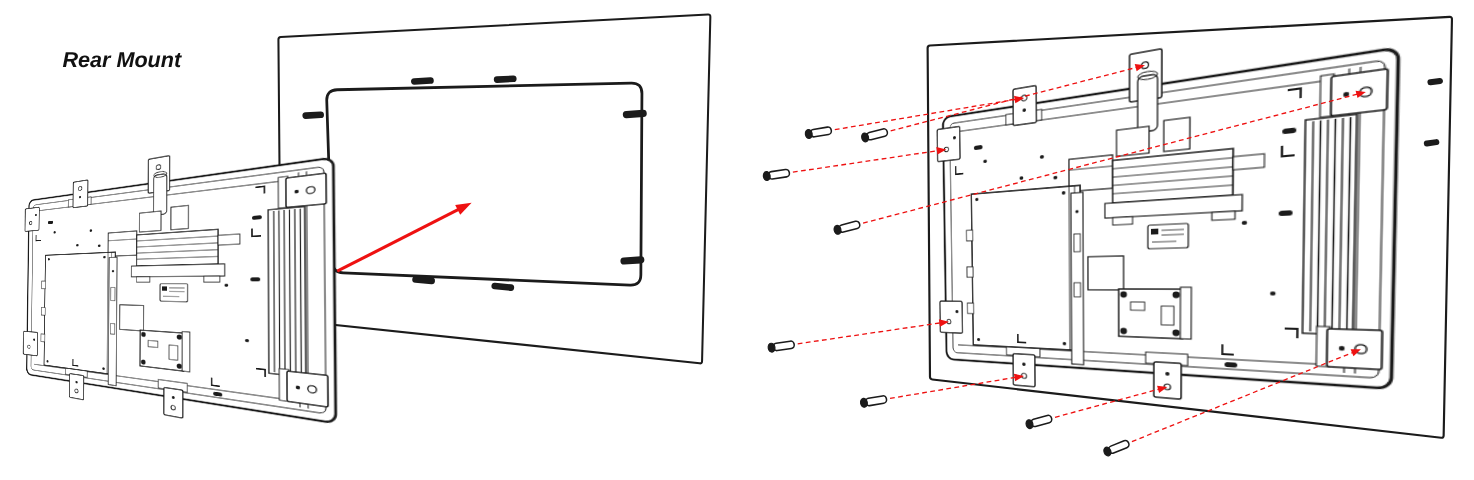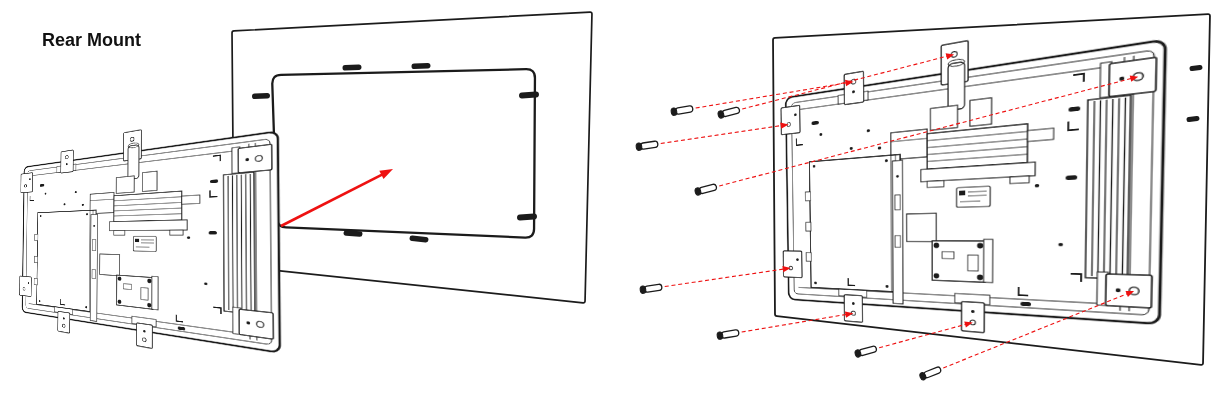--- a/index.html
+++ b/index.html
@@ -1,19 +1,19 @@
 <!DOCTYPE html>
 <html><head>
 <meta charset="utf-8">
 <style>
   html,body{margin:0;padding:0;background:#fff;}
   body{width:1228px;height:400px;overflow:hidden;font-family:"Liberation Sans",sans-serif;}
   .stage{position:relative;width:1228px;height:400px;background:#fff;}
   .layer{position:absolute;left:0;top:0;width:1228px;height:400px;overflow:visible;}
-  .title{position:absolute;left:36px;top:24px;margin:6px;font-size:18px;font-weight:bold;color:#111;letter-spacing:0;}
+  .title{position:absolute;left:36px;top:24px;margin:16px;font-size:18px;font-weight:bold;color:#111;letter-spacing:0;font-style:italic;}
   .device{position:absolute;left:0;top:0;width:430px;height:300px;transform-origin:0 0;}
   .device svg{display:block;overflow:visible;}
   .defs-holder{position:absolute;width:0;height:0;overflow:hidden;}
 </style>
 </head>
 <body>
 
 <div class="stage">
 
   <h1 class="title">Rear Mount</h1>

